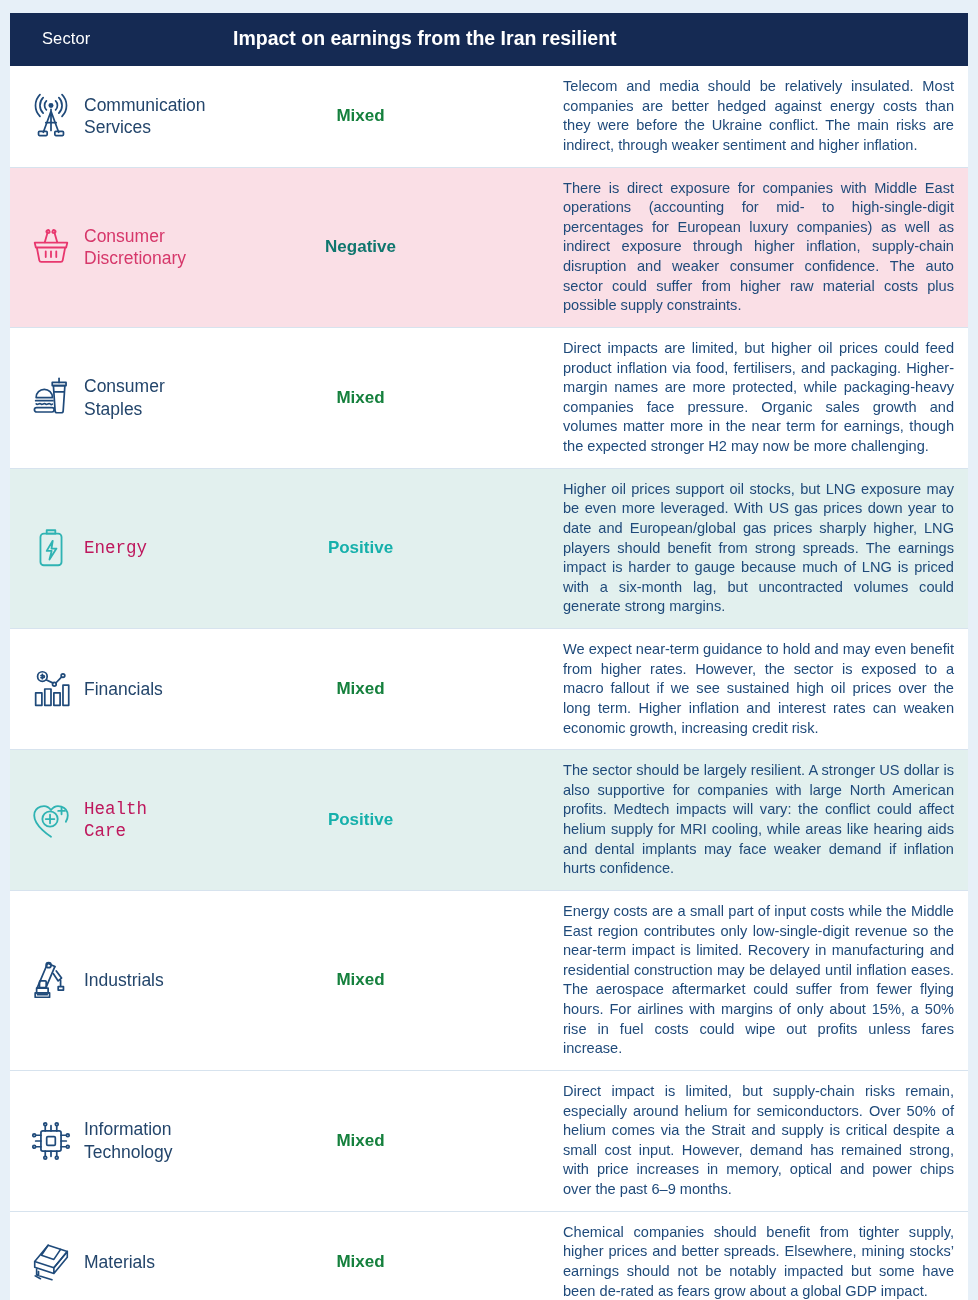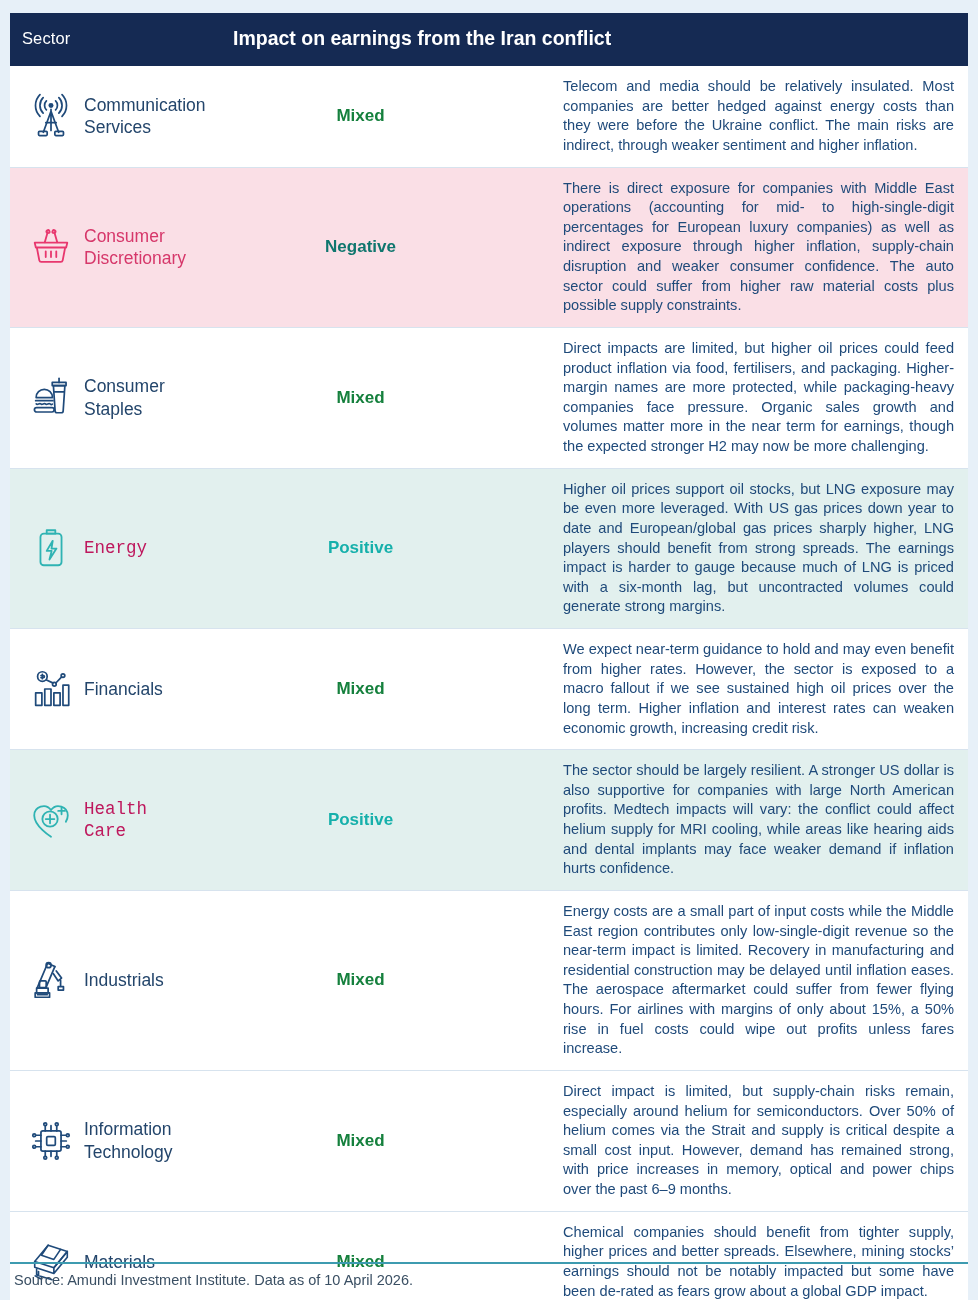--- a/index.html
+++ b/index.html
@@ -28,21 +28,21 @@
   thead th {
     background: #152a53;
     color: #ffffff;
     padding: 14px 0 16px 0;
     vertical-align: middle;
     font-weight: bold;
     text-align: left;
   }
   th.th-sector {
     width: 148px;
-    padding-left: 12px;
+    padding-left: 32px;
     font-weight: normal;
     font-size: 16.5px;
     letter-spacing: .1px;
   }
   th.th-impact {
     width: 810px;
     font-size: 19.5px;
     padding-left: 75px;
   }
   tbody tr { background: #ffffff; }
@@ -107,21 +107,21 @@
 </head>
 <body>
 
 <div id="page">
 
   <div class="table-wrap">
     <table class="impact">
       <thead>
         <tr>
           <th class="th-sector" colspan="2">Sector</th>
-          <th class="th-impact" colspan="2">Impact on earnings from the Iran conflict</th>
+          <th class="th-impact" colspan="2">Impact on earnings from the Iran resilient</th>
         </tr>
       </thead>
       <tbody id="tbody">
           <tr class="row-sep">
             <td class="c-icon"><span class="icon"><svg width="46" height="46" viewBox="0 0 48 48" fill="none" stroke="#1f4a7a" stroke-width="1.8" stroke-linecap="round">
                   <circle cx="24" cy="13" r="2.6" fill="#1f4a7a" stroke="none"></circle>
                   <path d="M19.2 17.6a6.6 6.6 0 0 1 0-9.3M28.8 8.3a6.6 6.6 0 0 1 0 9.3"></path>
                   <path d="M15.8 21a11.4 11.4 0 0 1 0-16.1M32.2 4.9a11.4 11.4 0 0 1 0 16.1"></path>
                   <path d="M12.5 24.3a16 16 0 0 1 0-22.6M35.5 1.7a16 16 0 0 1 0 22.6"></path>
                   <path d="M24 17v22M16 41 24 19l8 22"></path>
@@ -239,18 +239,14 @@
                   <path d="M7.5 38.5 13 41.5"></path>
                 </svg></span></td>
             <td class="c-sector">Materials</td>
             <td class="c-rating">Mixed</td>
             <td class="c-desc">Chemical companies should benefit from tighter supply, higher prices and better spreads. Elsewhere, mining stocks’ earnings  should not be notably impacted but some have  been de-rated as fears grow about a global GDP impact.</td>
           </tr>
         </tbody>
     </table>
   </div>
 
-  <div class="footer">
-    <hr>
-    <div class="src">Source: Amundi Investment Institute. Data as of  10 April 2026.</div>
-  </div>
 
 </div>
 
 </body></html>

